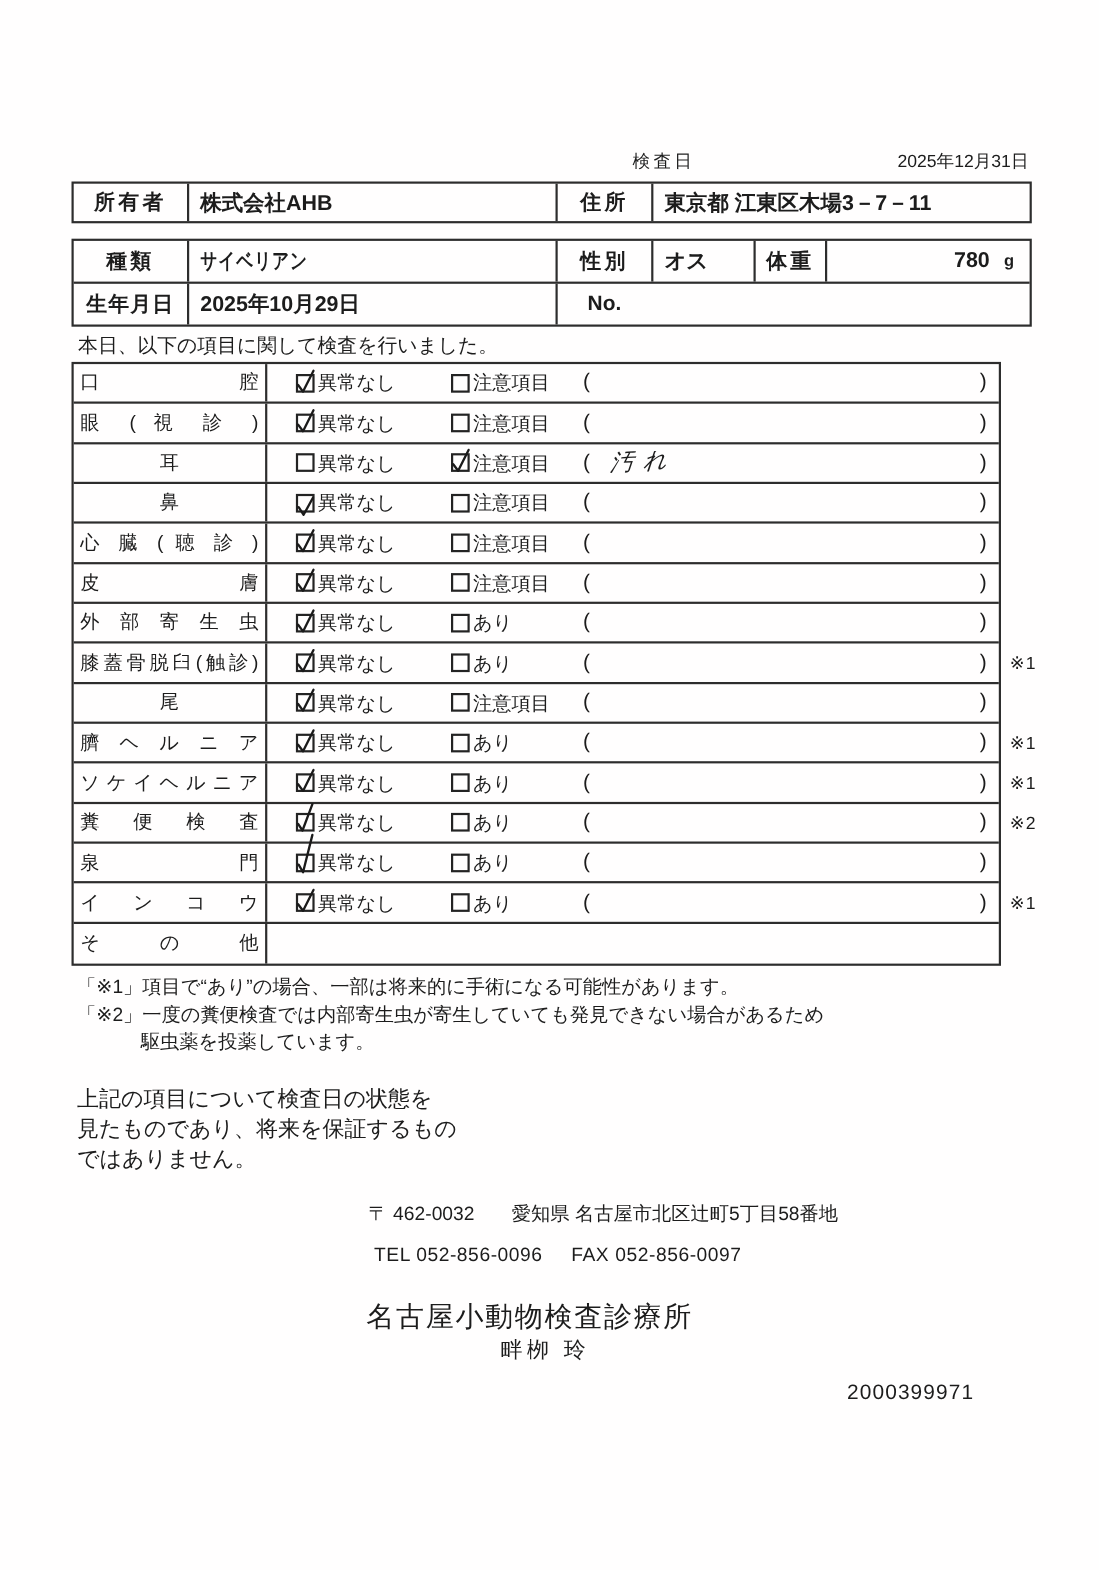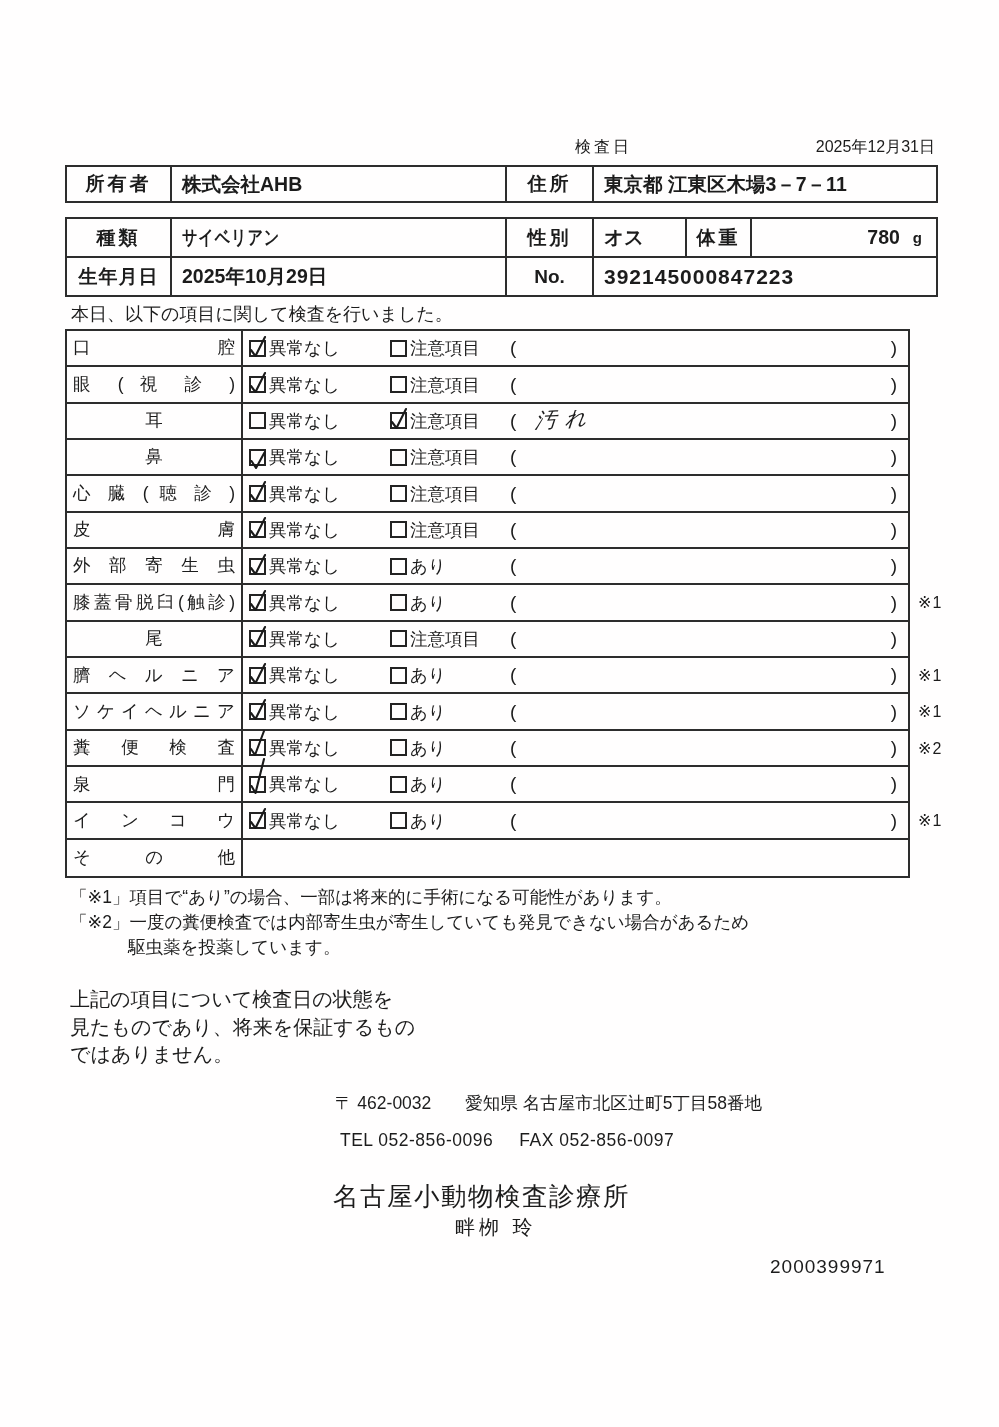--- a/index.html
+++ b/index.html
@@ -32,21 +32,21 @@
   
   .intro{left:71px;top:302px;font-size:18px;}
   
   .exam-table{left:65px;top:329px;width:845px;border:2px solid #2d2d2d;box-sizing:border-box;overflow:visible;}
   .exam-row{position:relative;display:flex;height:36.35px;border-bottom:2px solid #2d2d2d;box-sizing:border-box;}
   .exam-row:last-child{border-bottom:none;}
   .exam-label{width:176px;border-right:2px solid #2d2d2d;box-sizing:border-box;display:flex;align-items:center;padding:0 6px;}
   .lblbox{display:block;flex:1;font-size:17.5px;line-height:1;}
   .lbl-j{text-align:justify;text-align-last:justify;}
   .lbl-c{text-align:center;}
-  .exam-content{flex:1;position:relative;}
+  .exam-content{flex:1;position:relative;margin-left:20px;}
   .opt{position:absolute;top:50%;transform:translateY(-50%);display:inline-flex;align-items:center;font-size:17.5px;white-space:nowrap;}
   .o1{left:6px;} .o2{left:147px;}
   .cb{width:13px;height:13px;border:2px solid #232323;margin-right:3px;position:relative;flex:none;}
   .cb svg{position:absolute;overflow:visible;}
   .paren{position:absolute;top:50%;transform:translateY(-50%);font-size:19px;}
   .po{left:267px;} .pc{right:11px;}
   .note{position:absolute;left:292px;top:44%;transform:translateY(-50%) rotate(-3deg) skewX(-8deg);font-size:21px;letter-spacing:9px;font-style:italic;white-space:nowrap;}
   .mark{position:absolute;left:calc(100% + 10px);top:8px;font-size:16px;white-space:nowrap;letter-spacing:1px;}
   
   .fn{font-size:17.5px;white-space:nowrap;}
@@ -91,21 +91,20 @@
       <div class="hl">体重</div>
       <div class="wv">
           <span>780</span>
           <span class="unit">g</span>
         </div>
     </div>
     <div class="trow r2">
       <div class="hl" style="letter-spacing:1px;">生年月日</div>
       <div class="hv">2025年10月29日</div>
       <div class="hl" style="letter-spacing:0;">No.</div>
-      <div class="hv numv" style="font-size:21px;">392145000847223</div>
     </div>
   </div>
 
   <div class="abs intro">本日、以下の項目に関して検査を行いました。</div>
 
   <div class="abs exam-table">
     <div class="exam-row">
       <div class="exam-label">
           <span class="lblbox lbl-j">口 腔</span>
         </div>

